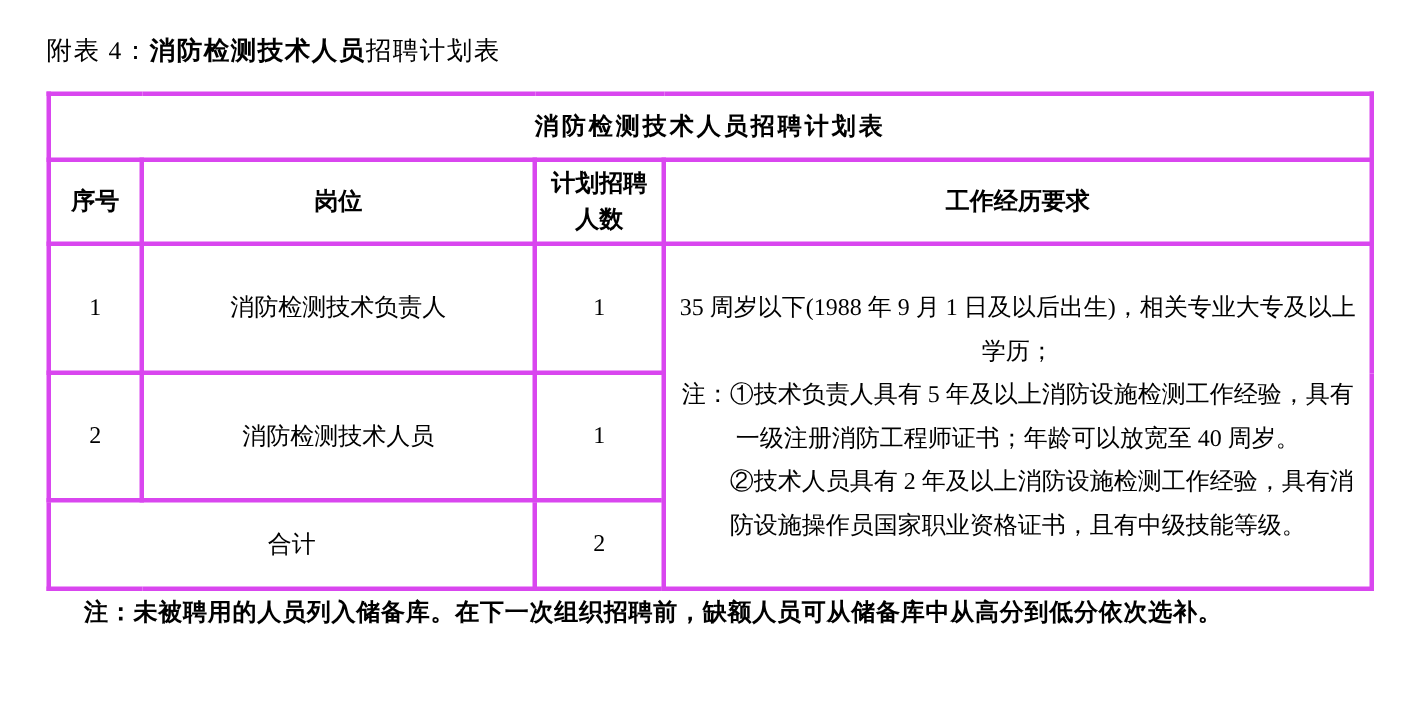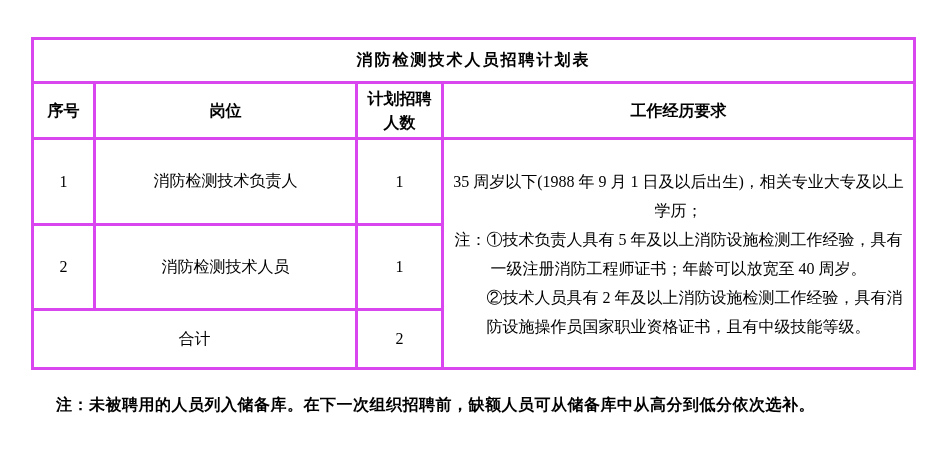--- a/index.html
+++ b/index.html
@@ -53,33 +53,36 @@
     text-align: left;
     vertical-align: top;
     padding: 5px 8px 5px 9px;
     font-size: 15.5px;
     line-height: 29px;
     font-weight: normal;
   }
   td.req p { margin: 0; }
   td.req p.indent { text-indent: 2em; }
   .footnote {
-    margin-top: 25px;
+    margin-top: 4px;
     padding-left: 25px;
     font-size: 16px;
     font-weight: bold;
     letter-spacing: 0.5px;
     white-space: nowrap;
   }
 </style>
 </head>
 <body>
 
 <div class="doc">
 
+  <div class="heading">
+    <span>附表 4：</span><span class="bold">消防检测技术人员</span><span>招聘计划表</span>
+  </div>
 
   <table class="plan">
     <colgroup>
       <col style="width:62px">
       <col style="width:262px">
       <col style="width:86px">
       <col style="width:472px">
     </colgroup>
     <tbody>
       <tr>

